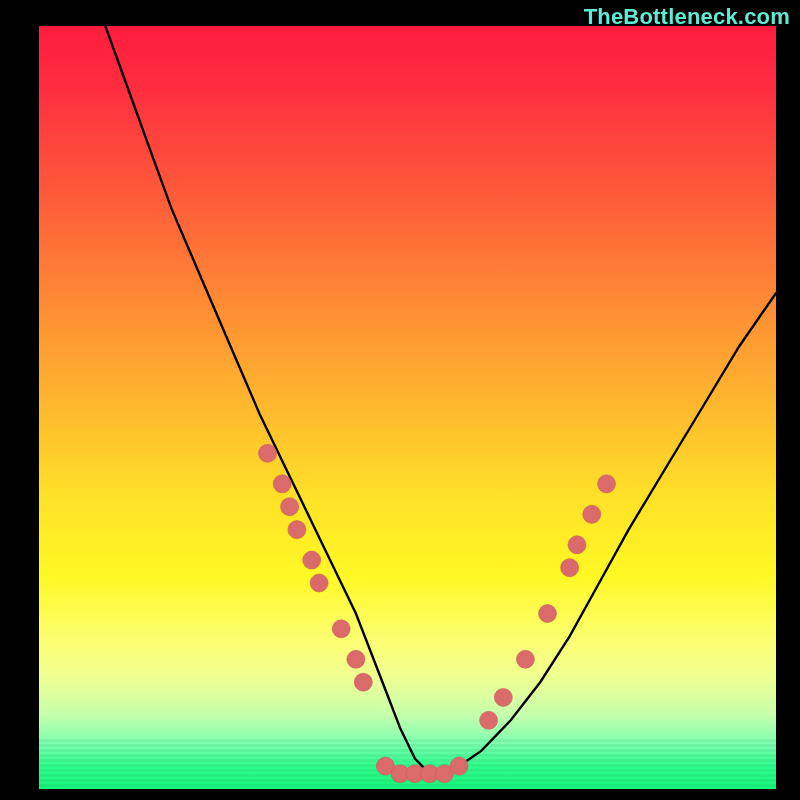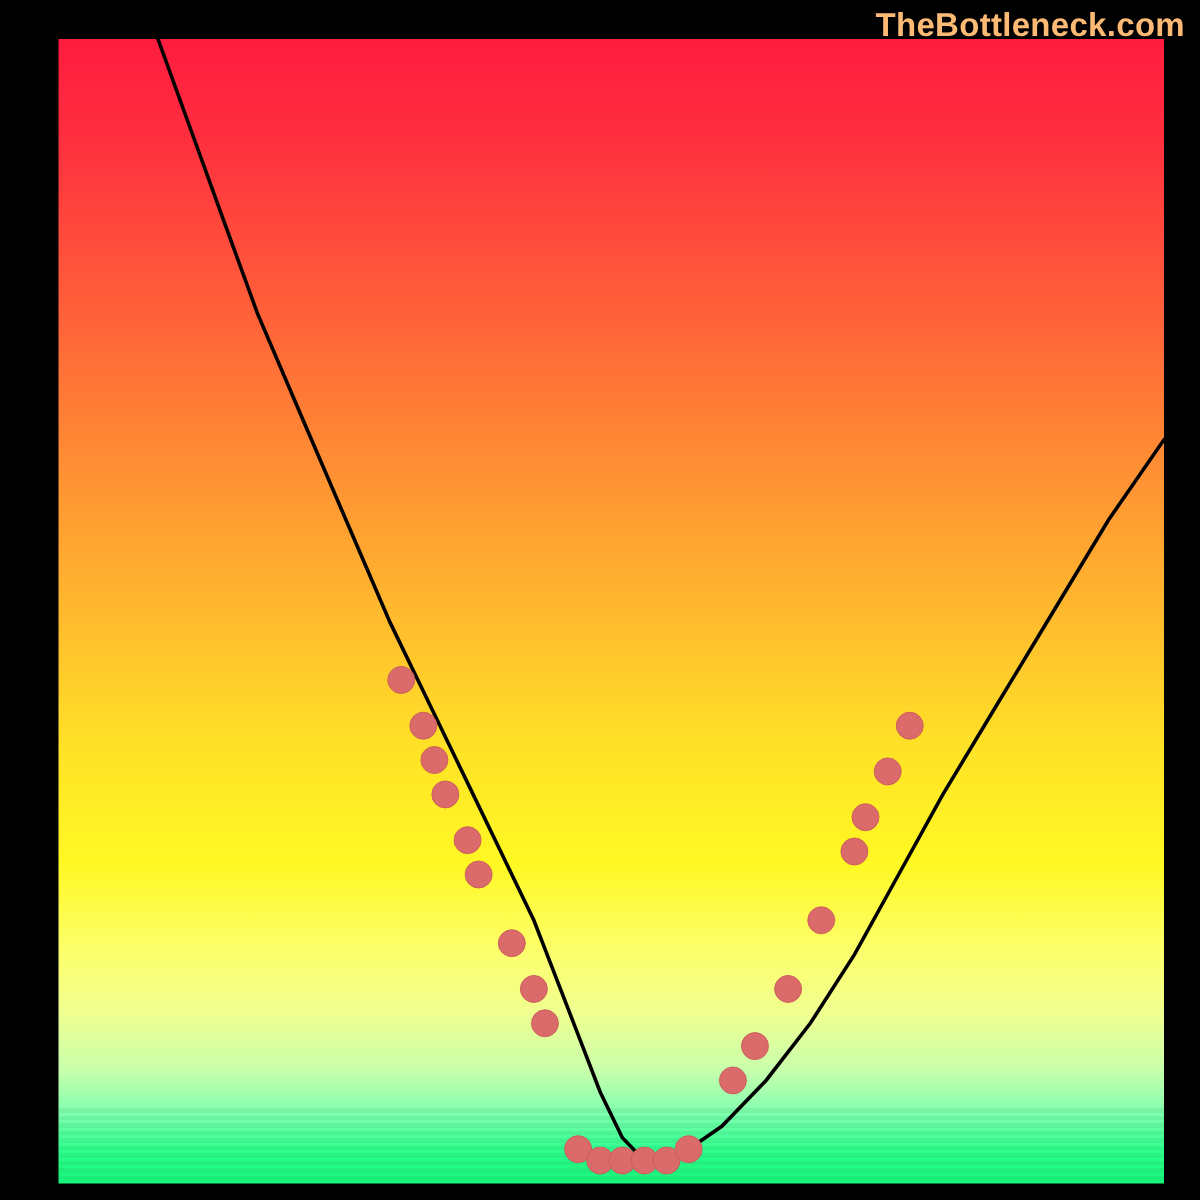--- a/index.html
+++ b/index.html
@@ -41,21 +41,21 @@
       #30ff8e 97%,
       #16f47a 100%
     );
   }
   .watermark {
     position: absolute;
     top: 4px;
     right: 10px;
     font-size: 22px;
     font-weight: 600;
-    color: #fdba74;
+    color: #5eead4;
     letter-spacing: 0.2px;
     user-select: none;
   }
   svg.curve {
     position: absolute;
     left: 0;
     top: 0;
     width: 737px;
     height: 763px;
   }

